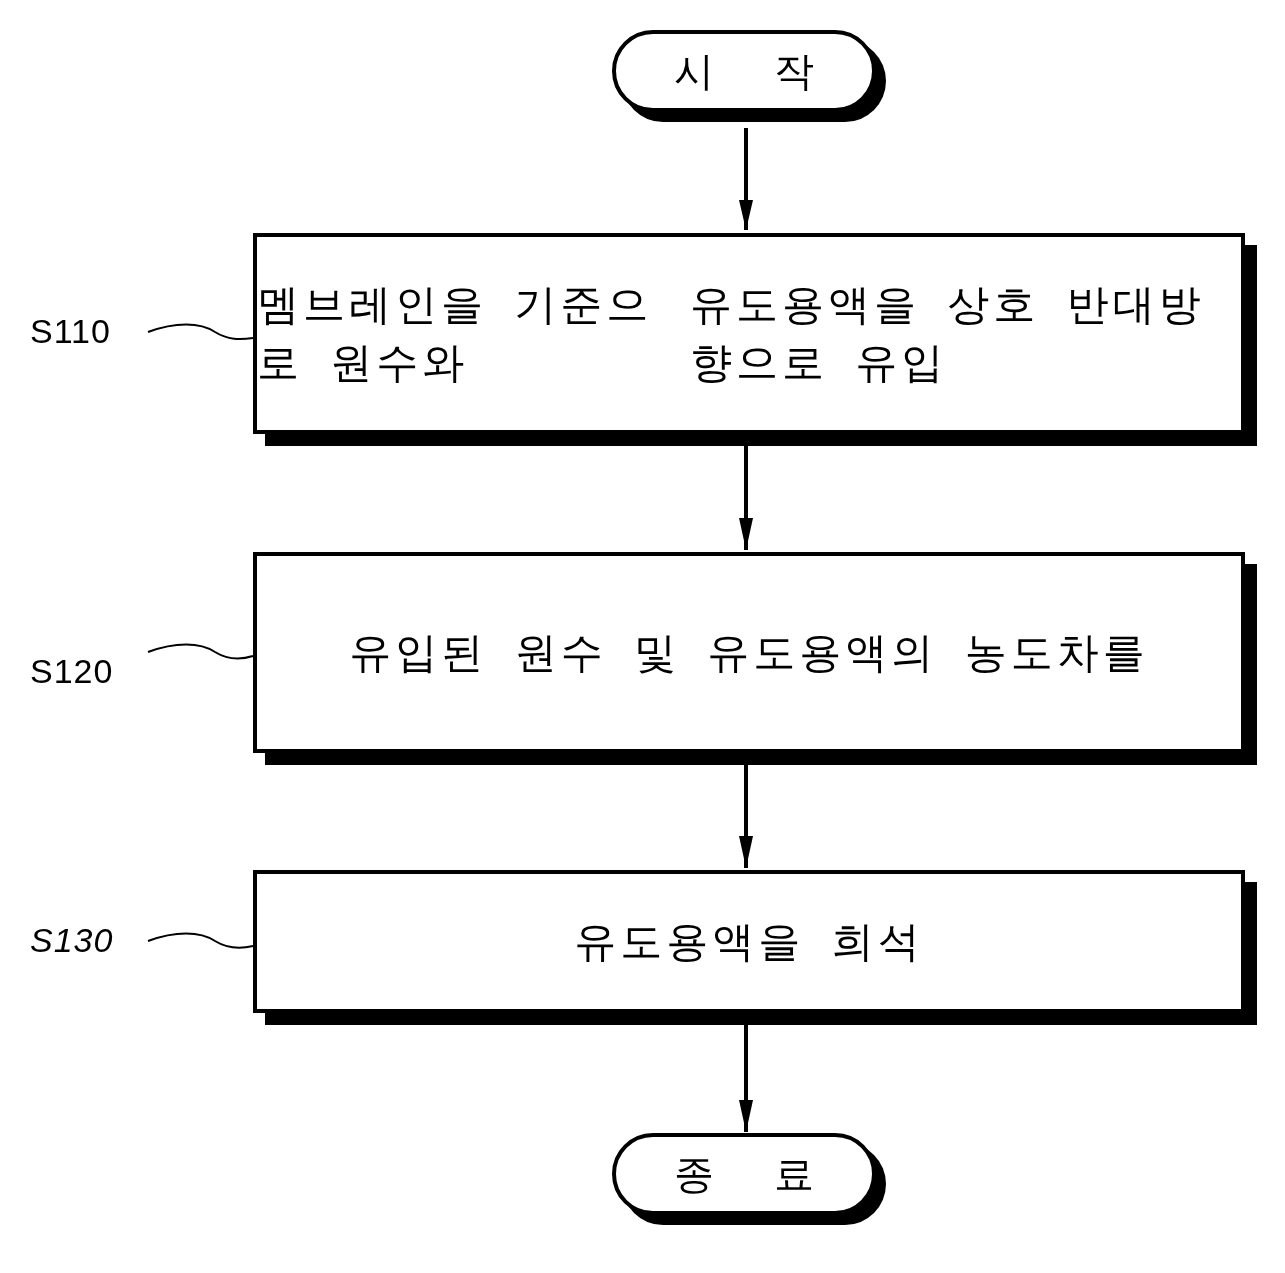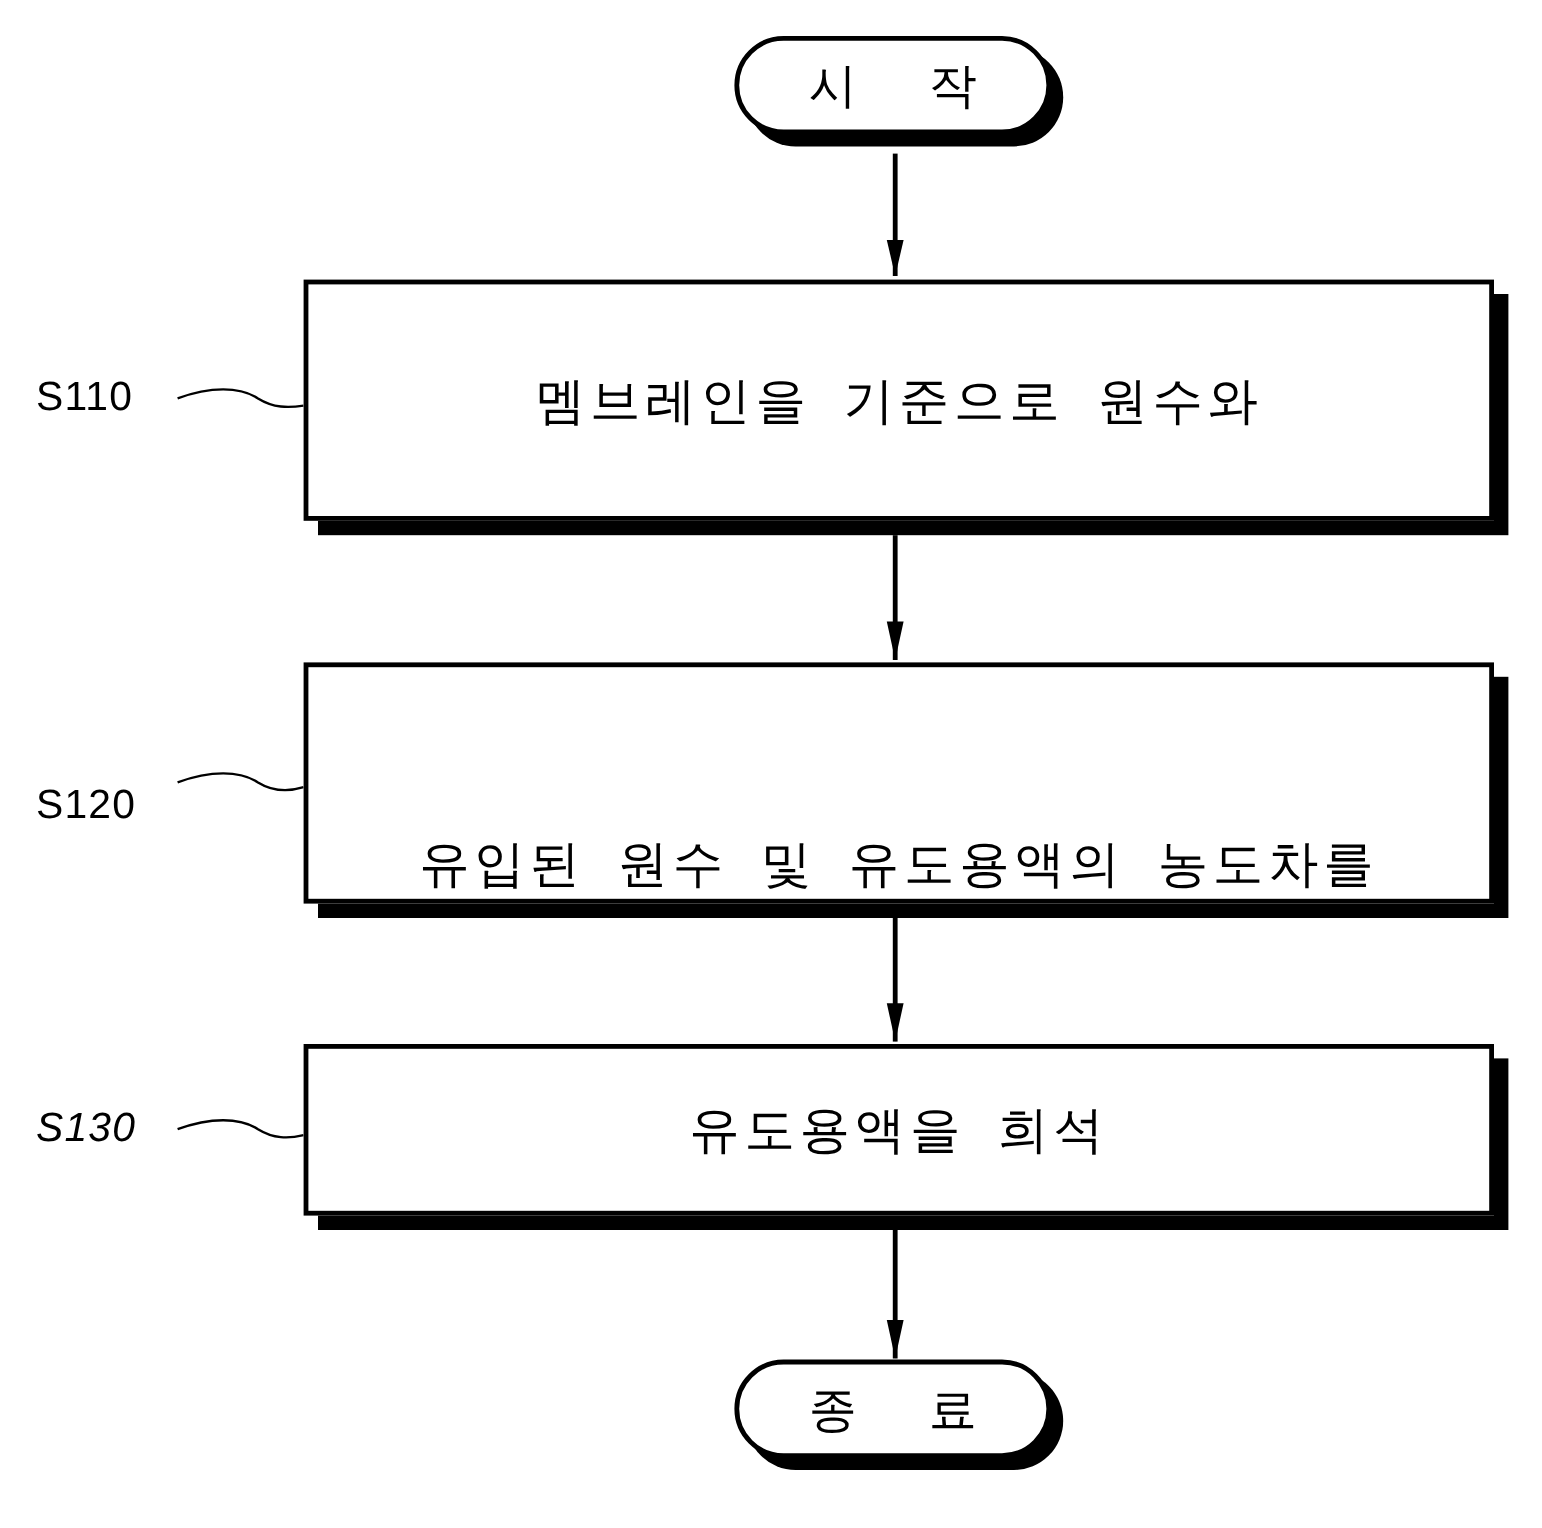--- a/index.html
+++ b/index.html
@@ -5,21 +5,21 @@
     html, body { margin: 0; padding: 0; background: #ffffff; }
     body { width: 1285px; height: 1273px; position: relative; overflow: hidden;
            font-family: "DejaVu Sans", sans-serif; color: #000; }
     .terminal { position: absolute; width: 264px; height: 82px; border: 4px solid #000;
                 border-radius: 46px; background: #fff; box-shadow: 10px 10px 0 #000;
                 display: flex; align-items: center; justify-content: center;
                 font-size: 40px; letter-spacing: 0; box-sizing: border-box; }
     .terminal span.ch { display: inline-block; margin: 0 30px; }
     .box { position: absolute; left: 253px; width: 992px; border: 4px solid #000;
            background: #fff; box-shadow: 12px 12px 0 #000; box-sizing: border-box;
-           display: flex; flex-direction: column; align-items: center; justify-content: center;
+           display: flex; flex-direction: row; align-items: center; justify-content: center;
            font-size: 42px; line-height: 58px; letter-spacing: 4px; word-spacing: 10px; }
     .label { position: absolute; left: 30px; font-family: "Liberation Sans", sans-serif;
              font-size: 34px; letter-spacing: 1px; }
     svg.connectors { position: absolute; left: 0; top: 0; }
   </style>
 </head>
 <body>
 
 <svg class="connectors" width="1285" height="1273">
   <defs>
@@ -42,24 +42,25 @@
 </svg>
 
 <div class="terminal" style="left:612px; top:30px;">
   <span class="ch">시</span>
   <span class="ch">작</span>
 </div>
 
 <div class="label" style="top:312px;">S110</div>
 <div class="box" style="top:233px; height:201px;">
   <div>멤브레인을 기준으로 원수와</div>
+  <div>유도용액을 상호 반대방향으로 유입</div>
 </div>
 
 <div class="label" style="top:652px;">S120</div>
-<div class="box" style="top:552px; height:201px;justify-content:flex-end;">
+<div class="box" style="top:552px; height:201px;">
   <div>유입된 원수 및 유도용액의 농도차를</div>
 </div>
 
 <div class="label" style="top:921px;font-style:italic;">S130</div>
 <div class="box" style="top:870px; height:143px;text-align:right;">
   <div>유도용액을 희석</div>
 </div>
 
 <div class="terminal" style="left:612px; top:1133px;">
   <span class="ch">종</span>

